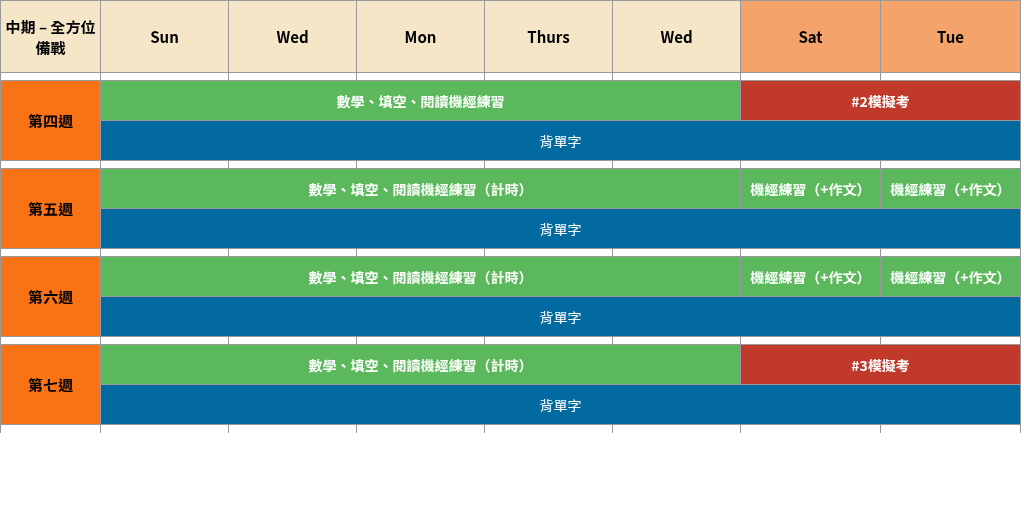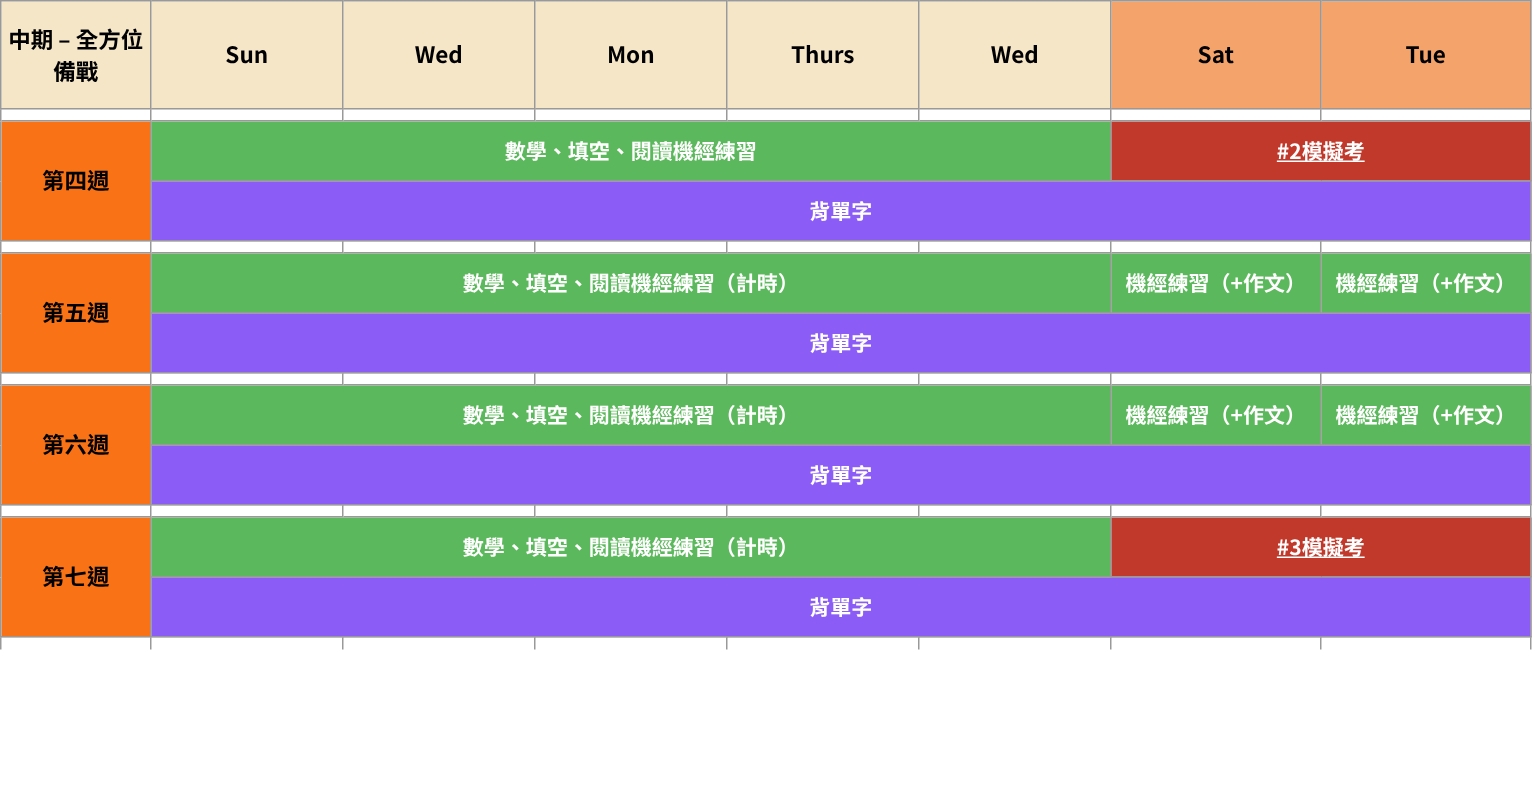--- a/index.html
+++ b/index.html
@@ -61,29 +61,28 @@
       font-weight: bold;
       height: 40px;
     }
 
     
     .red-task {
       background-color: #c0392b;
       color: white;
       font-size: 14px;
       font-weight: bold;
-      text-decoration: underline;
     }
 
     
     .pink-task {
-      background-color: #8b5cf6;
+      background-color: #0369a1;
       color: white;
       font-size: 14px;
-      font-weight: bold;
+      font-weight: normal;
       height: 40px;
     }
 
     
     .sat-header {
       background-color: #f4a46a;
       font-weight: bold;
       font-size: 15px;
     }
 

